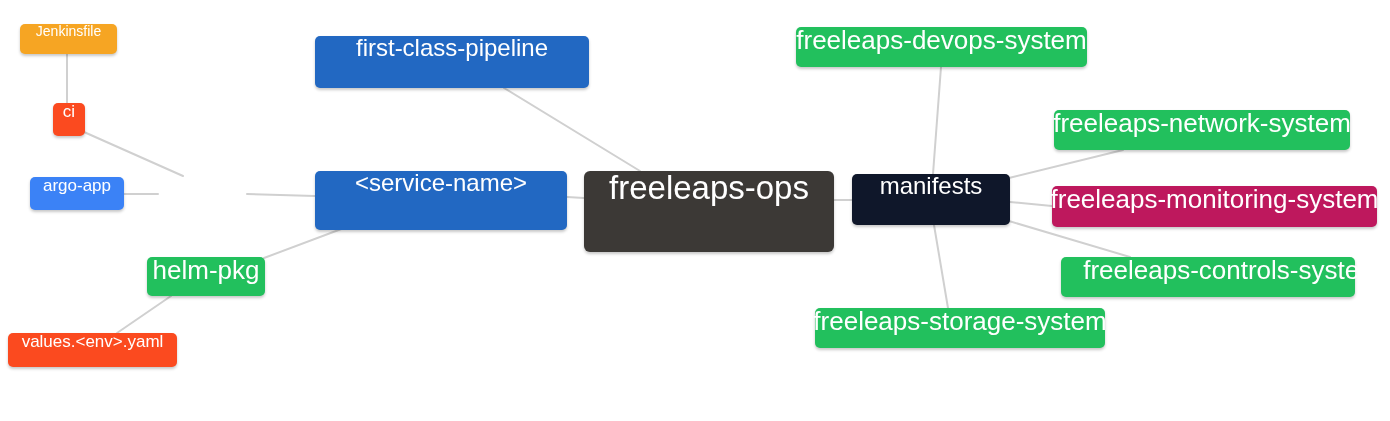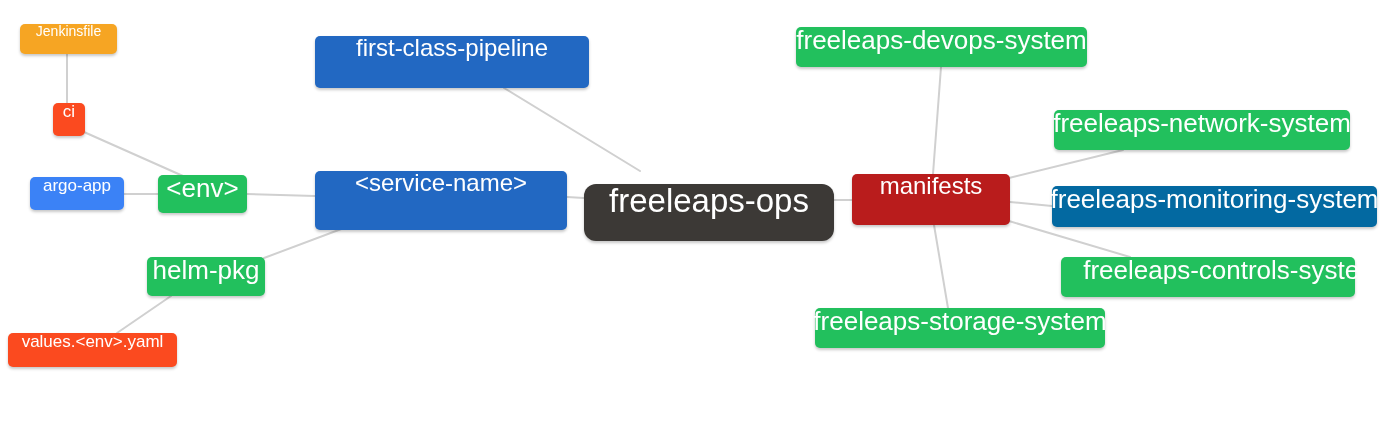--- a/index.html
+++ b/index.html
@@ -58,34 +58,31 @@
       <line x1="504" y1="88" x2="640" y2="171" stroke="#d0d0d0" stroke-width="2" stroke-linecap="round"></line>
       <line x1="567" y1="197" x2="584" y2="198" stroke="#d0d0d0" stroke-width="2" stroke-linecap="round"></line>
       <line x1="834" y1="200" x2="852" y2="200" stroke="#d0d0d0" stroke-width="2" stroke-linecap="round"></line>
       <line x1="933" y1="174" x2="941" y2="67" stroke="#d0d0d0" stroke-width="2" stroke-linecap="round"></line>
       <line x1="1009" y1="178" x2="1123" y2="150" stroke="#d0d0d0" stroke-width="2" stroke-linecap="round"></line>
       <line x1="1010" y1="202" x2="1052" y2="206" stroke="#d0d0d0" stroke-width="2" stroke-linecap="round"></line>
       <line x1="1009" y1="221" x2="1130" y2="257" stroke="#d0d0d0" stroke-width="2" stroke-linecap="round"></line>
       <line x1="934" y1="225" x2="948" y2="308" stroke="#d0d0d0" stroke-width="2" stroke-linecap="round"></line>
     </svg>
 
-<div class="node depth-0" style="left: 584px; top: 184px; width: 250px; height: 57px; background: rgb(60, 57, 54); color: rgb(255, 255, 255); border-radius: 12px;">
+<div class="node depth-0" style="left: 584px; top: 171px; width: 250px; height: 81px; background: rgb(60, 57, 54); color: rgb(255, 255, 255);">
       <span>freeleaps-ops</span>
     </div>
     <div class="node depth-1" style="left: 315px; top: 36px; width: 274px; height: 52px; background: rgb(34, 104, 194); color: rgb(255, 255, 255);">
       <span>first-class-pipeline</span>
     </div>
     <div class="node depth-1" style="left: 315px; top: 171px; width: 252px; height: 59px; background: rgb(34, 104, 194); color: rgb(255, 255, 255);">
       <span>&lt;service-name&gt;</span>
     </div>
-    <div class="node depth-1" style="left: 852px; top: 174px; width: 158px; height: 51px; background: #b91c1c; color: rgb(255, 255, 255);">
+    <div class="node depth-1" style="left: 852px; top: 174px; width: 158px; height: 51px; background: #0f172a; color: rgb(255, 255, 255);">
       <span>manifests</span>
-    </div>
-    <div class="node depth-2" style="left: 158px; top: 175px; width: 89px; height: 38px; background: rgb(34, 192, 93); color: rgb(255, 255, 255);">
-      <span>&lt;env&gt;</span>
     </div>
     <div class="node depth-2" style="left: 147px; top: 257px; width: 118px; height: 39px; background: rgb(34, 192, 93); color: rgb(255, 255, 255);">
       <span>helm-pkg</span>
     </div>
     <div class="node depth-3" style="left: 53px; top: 103px; width: 32px; height: 33px; background: rgb(251, 74, 31); color: rgb(255, 255, 255);">
       <span>ci</span>
     </div>
     <div class="node depth-3" style="left: 30px; top: 177px; width: 94px; height: 33px; background: #3b82f6; color: rgb(255, 255, 255);">
       <span>argo-app</span>
     </div>
@@ -94,21 +91,21 @@
     </div>
     <div class="node depth-3" style="left: 8px; top: 333px; width: 169px; height: 34px; background: rgb(251, 74, 31); color: rgb(255, 255, 255);">
       <span>values.&lt;env&gt;.yaml</span>
     </div>
     <div class="node depth-2" style="left: 796px; top: 27px; width: 291px; height: 40px; background: rgb(34, 192, 93); color: rgb(255, 255, 255);">
       <span>freeleaps-devops-system</span>
     </div>
     <div class="node depth-2" style="left: 1054px; top: 110px; width: 296px; height: 40px; background: rgb(34, 192, 93); color: rgb(255, 255, 255);">
       <span>freeleaps-network-system</span>
     </div>
-    <div class="node depth-2" style="left: 1052px; top: 186px; width: 325px; height: 41px; background: #0369a1; color: rgb(255, 255, 255);">
+    <div class="node depth-2" style="left: 1052px; top: 186px; width: 325px; height: 41px; background: #be185d; color: rgb(255, 255, 255);">
       <span>freeleaps-monitoring-system</span>
     </div>
     <div class="node depth-2" style="left: 1061px; top: 257px; width: 294px; height: 40px; background: rgb(34, 192, 93); color: rgb(255, 255, 255); padding-left: 48px;">
       <span>freeleaps-controls-system</span>
     </div>
     <div class="node depth-2" style="left: 815px; top: 308px; width: 290px; height: 40px; background: rgb(34, 192, 93); color: rgb(255, 255, 255);">
       <span>freeleaps-storage-system</span>
     </div>
   </div>
 

